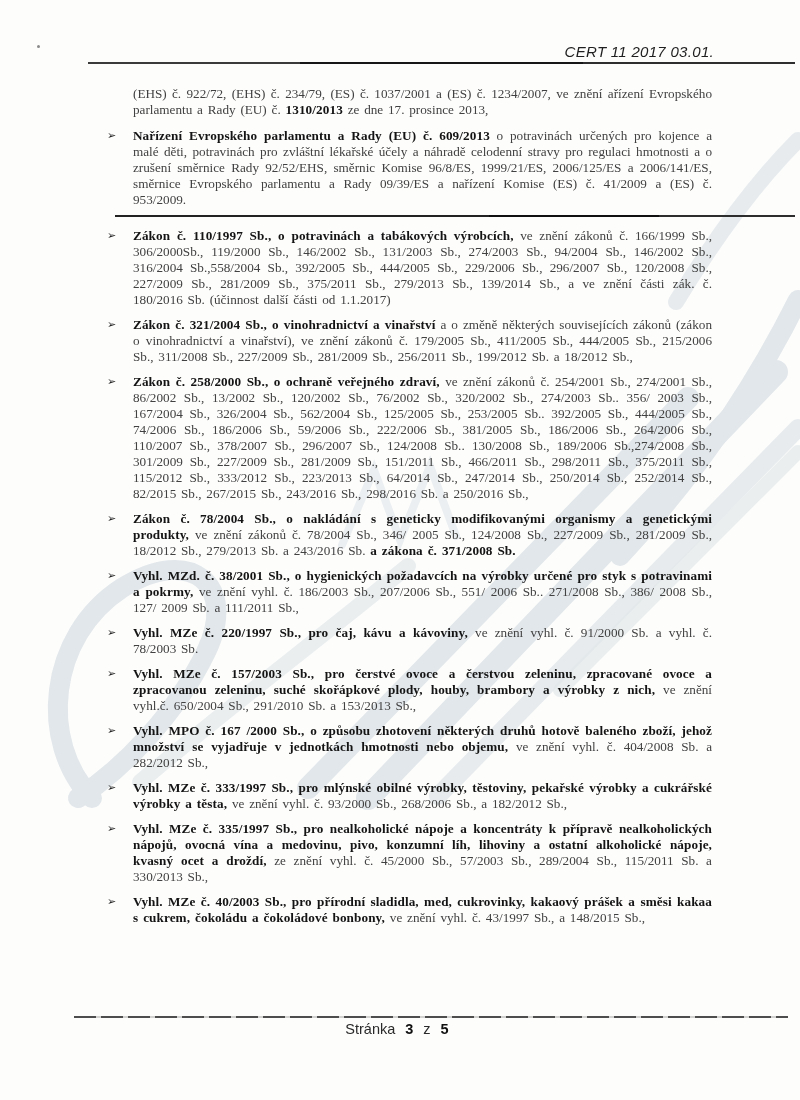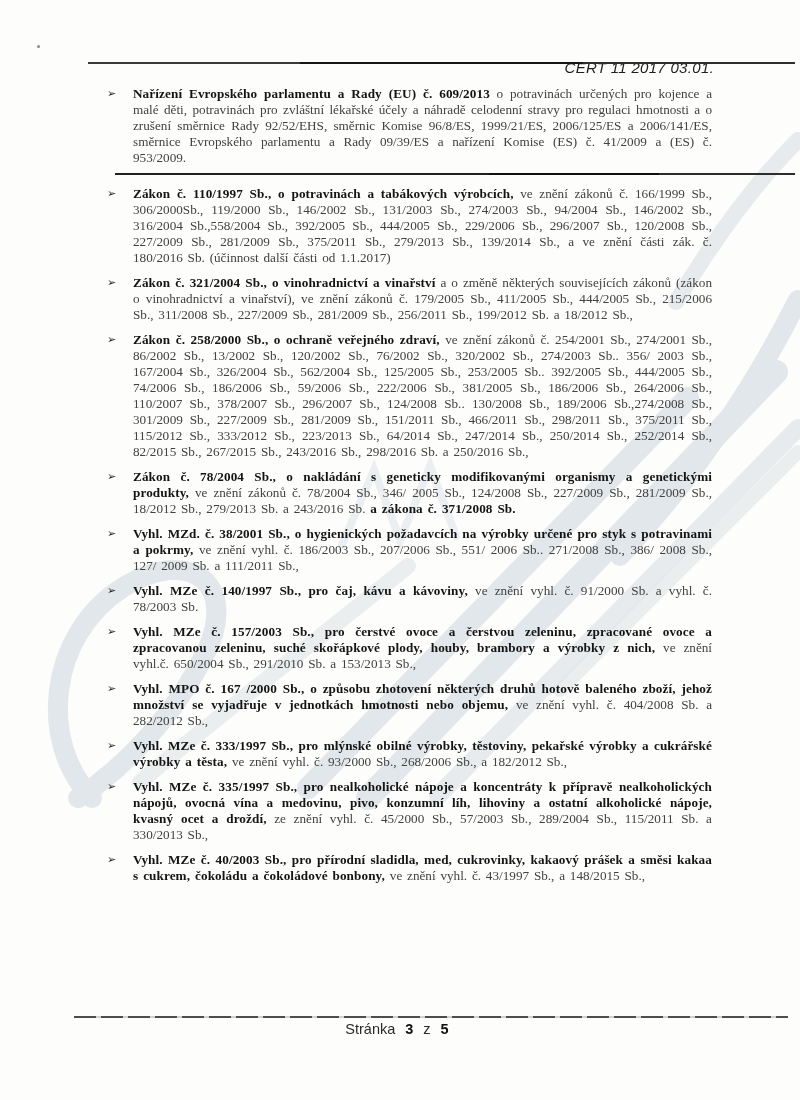--- a/index.html
+++ b/index.html
@@ -11,21 +11,21 @@
     font-family:"Liberation Serif", serif;
     overflow:hidden;
     box-sizing:border-box;
   }
   .watermark{position:absolute;left:0;top:0;width:800px;height:1100px;z-index:0;}
   .corner-dot{
     position:absolute;left:37px;top:45px;width:3px;height:3px;
     background:#8a8a8a;border-radius:50%;z-index:2;
   }
   .doc-ref{
-    position:absolute;top:59px;right:86px;z-index:2;
+    position:absolute;top:43px;right:86px;z-index:2;
     font-family:"Liberation Sans", sans-serif;
     font-style:italic;font-size:15px;letter-spacing:.3px;color:#1f1f1f;
   }
   .top-rule{
     position:absolute;top:62px;left:88px;width:707px;height:2px;
     background:linear-gradient(90deg,#3a3a3a 0 30%,#161616 30% 70%,#2e2e2e 70%);
     z-index:2;
   }
   .content{
     position:absolute;left:133px;top:86px;width:579px;z-index:2;
@@ -78,20 +78,21 @@
     </g>
   </svg>
 
   <span class="corner-dot"></span>
 
   <div class="doc-ref">CERT 11 2017 03.01.</div>
 
   <div class="top-rule"></div>
 
   <div class="content">
+    <p class="para intro" id="intro"><span class="seg">(EHS) č. 922/72, (EHS) č. 234/79, (ES) č. 1037/2001 a (ES) č. 1234/2007, ve znění ařízení Evropského parlamentu a Rady (EU) č. </span><span class="seg bold">1310/2013</span><span class="seg"> ze dne 17. prosince 2013,</span></p>
     <div id="regulation-list">
         <div class="list-item">
           <span class="bullet">➢</span>
           <p class="para"><span class="seg bold">Nařízení Evropského parlamentu a Rady (EU) č. 609/2013</span><span class="seg"> o potravinách určených pro kojence a malé děti, potravinách pro zvláštní lékařské účely a náhradě celodenní stravy pro regulaci hmotnosti a o zrušení směrnice Rady 92/52/EHS, směrnic Komise 96/8/ES, 1999/21/ES, 2006/125/ES a 2006/141/ES, směrnice Evropského parlamentu a Rady 09/39/ES a nařízení Komise (ES) č. 41/2009 a (ES) č. 953/2009.</span></p>
         </div>
       </div>
     <div class="section-rule"></div>
     <div id="law-list">
         <div class="list-item">
           <span class="bullet">➢</span>
@@ -108,21 +109,21 @@
         <div class="list-item">
           <span class="bullet">➢</span>
           <p class="para"><span class="seg bold">Zákon č. 78/2004 Sb., o nakládání s geneticky modifikovanými organismy a genetickými produkty,</span><span class="seg"> ve znění zákonů č. 78/2004 Sb., 346/ 2005 Sb., 124/2008 Sb., 227/2009 Sb., 281/2009 Sb., 18/2012 Sb., 279/2013 Sb. a 243/2016 Sb. </span><span class="seg bold">a zákona č. 371/2008 Sb.</span></p>
         </div>
         <div class="list-item">
           <span class="bullet">➢</span>
           <p class="para"><span class="seg bold">Vyhl. MZd. č. 38/2001 Sb., o hygienických požadavcích na výrobky určené pro styk s potravinami a pokrmy,</span><span class="seg"> ve znění vyhl. č. 186/2003 Sb., 207/2006 Sb., 551/ 2006 Sb.. 271/2008 Sb., 386/ 2008 Sb., 127/ 2009 Sb. a  111/2011 Sb.,</span></p>
         </div>
         <div class="list-item">
           <span class="bullet">➢</span>
-          <p class="para"><span class="seg bold">Vyhl. MZe č. 140/1997 Sb., pro čaj, kávu a kávoviny,</span><span class="seg"> ve znění vyhl. č. 91/2000 Sb. a vyhl. č. 78/2003 Sb.</span></p>
+          <p class="para"><span class="seg bold">Vyhl. MZe č. 220/1997 Sb., pro čaj, kávu a kávoviny,</span><span class="seg"> ve znění vyhl. č. 91/2000 Sb. a vyhl. č. 78/2003 Sb.</span></p>
         </div>
         <div class="list-item">
           <span class="bullet">➢</span>
           <p class="para"><span class="seg bold">Vyhl. MZe č. 157/2003 Sb., pro čerstvé ovoce a čerstvou zeleninu, zpracované ovoce a zpracovanou zeleninu, suché skořápkové plody, houby, brambory a výrobky z nich,</span><span class="seg"> ve znění vyhl.č. 650/2004 Sb., 291/2010 Sb. a 153/2013 Sb.,</span></p>
         </div>
         <div class="list-item">
           <span class="bullet">➢</span>
           <p class="para"><span class="seg bold">Vyhl. MPO č. 167 /2000 Sb., o způsobu zhotovení některých druhů hotově baleného zboží, jehož množství se vyjadřuje v jednotkách hmotnosti nebo objemu,</span><span class="seg"> ve znění vyhl. č. 404/2008 Sb. a 282/2012 Sb.,</span></p>
         </div>
         <div class="list-item">

